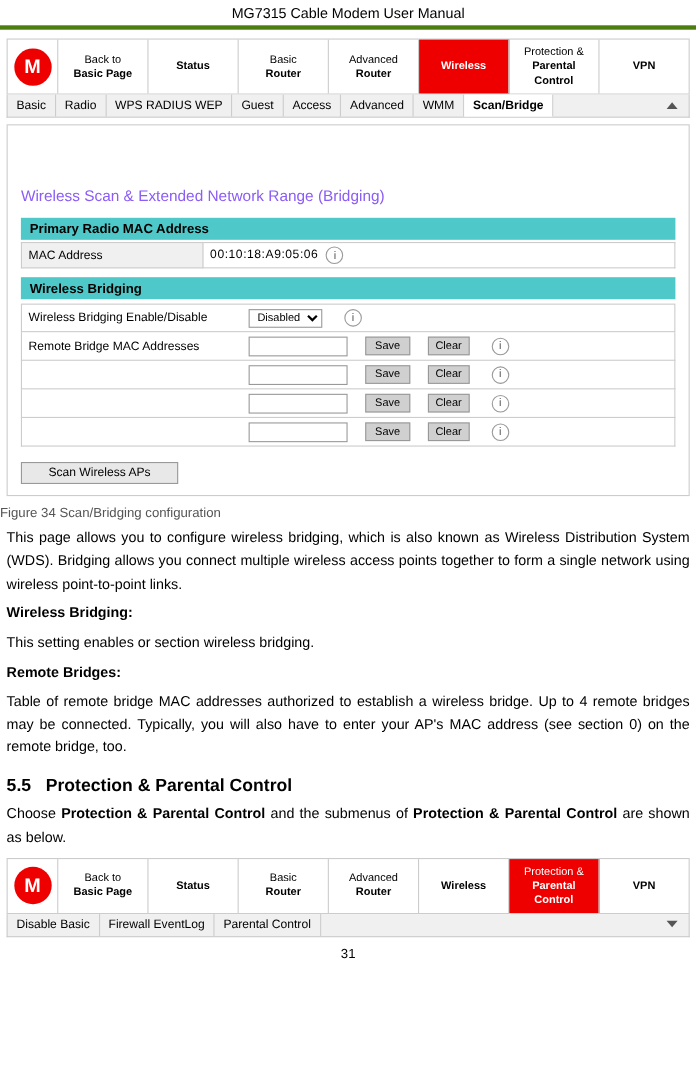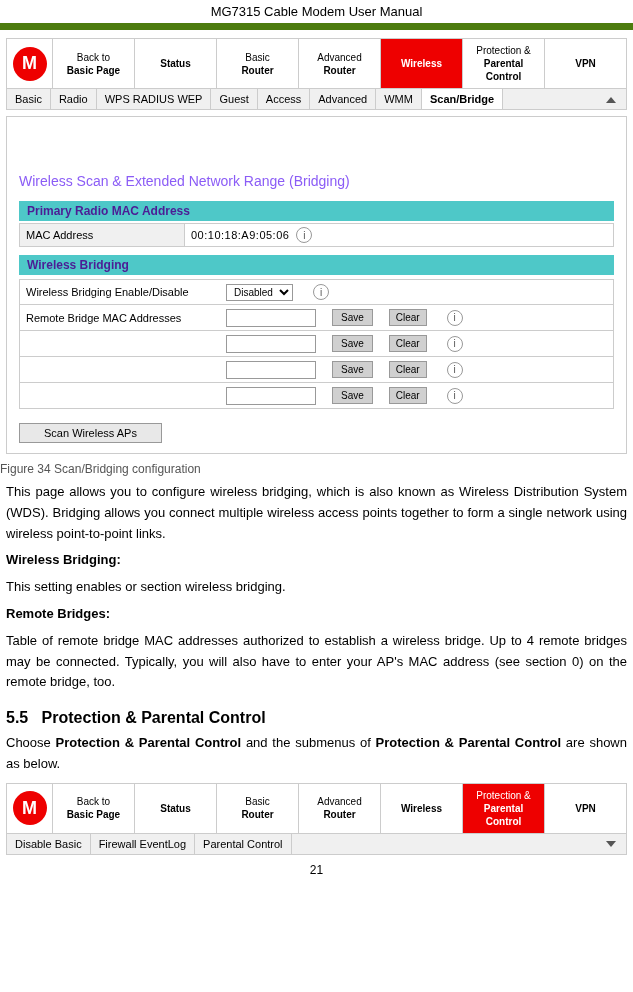--- a/index.html
+++ b/index.html
@@ -7,21 +7,21 @@
       font-family: Arial, sans-serif;
       font-size: 13px;
       background: #fff;
       width: 633px;
       min-height: 992px;
       color: #000;
     }
     .page-title {
       text-align: center;
       font-size: 13px;
-      border-bottom: 7px solid #4d7c0f;
+      border-bottom: 4px solid #4d7c0f;
       padding: 4px 0;
       font-weight: normal;
     }
     
     .nav-bar {
       display: flex;
       align-items: stretch;
       background: #fff;
       border: 1px solid #ccc;
       margin: 8px 6px 0 6px;
@@ -101,21 +101,21 @@
     .content-title {
       font-size: 14px;
       font-weight: normal;
       margin-bottom: 12px;
       color: #8b5cf6;
       margin-top: 46px;
     }
     
     .section-header {
       background: #4ec8c8;
-      color: #4c1d95;
+      color: #000000;
       padding: 3px 8px;
       font-size: 12px;
       font-weight: bold;
       margin-bottom: 2px;
     }
     
     .data-table {
       width: 100%;
       border-collapse: collapse;
       margin-bottom: 8px;
@@ -456,13 +456,13 @@
 
 <div class="sub-nav2">
   <div class="sub-nav-item">Disable Basic</div>
   <div class="sub-nav-item">Firewall EventLog</div>
   <div class="sub-nav-item">Parental Control</div>
   <div class="sub-nav-arrow">
     <span class="sub-nav-arrow-down"></span>
   </div>
 </div>
 
-<div class="page-number">21</div>
+<div class="page-number">31</div>
 
 </body></html>

